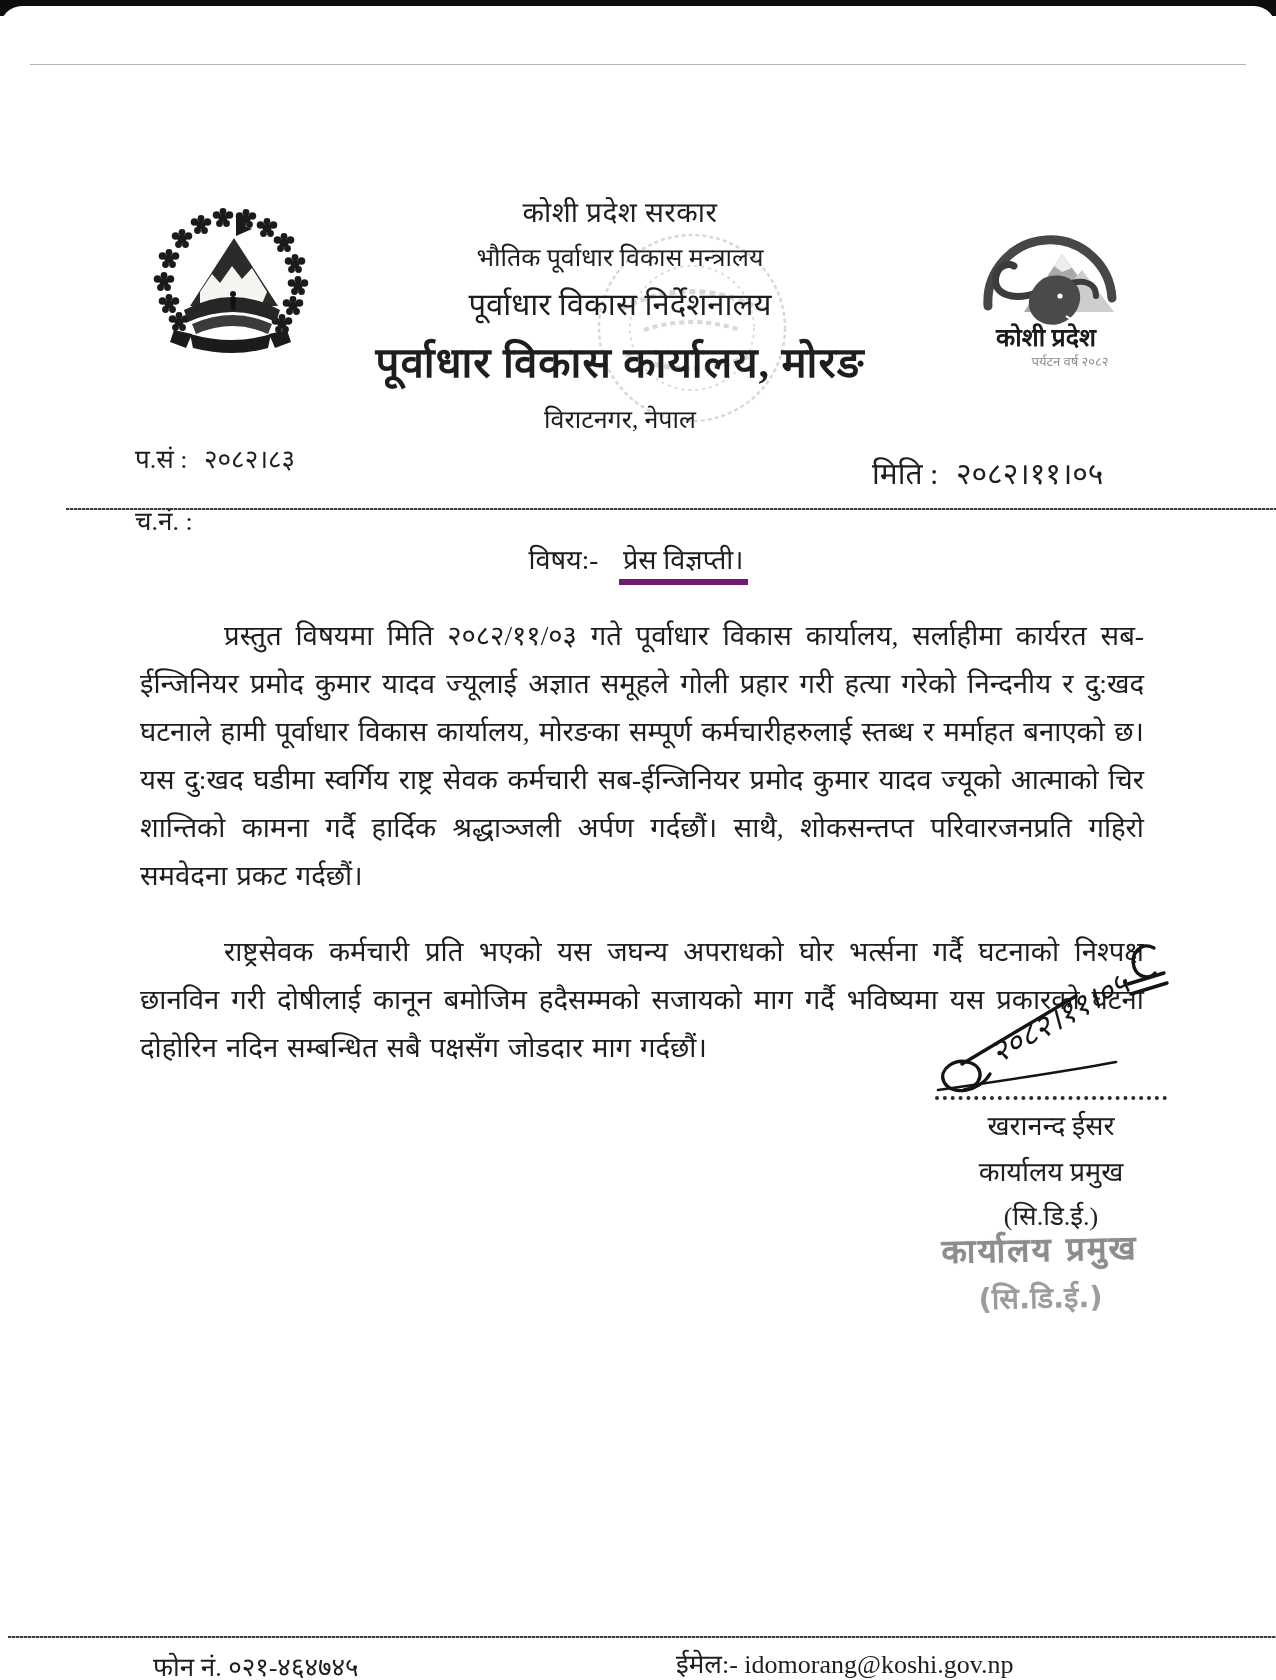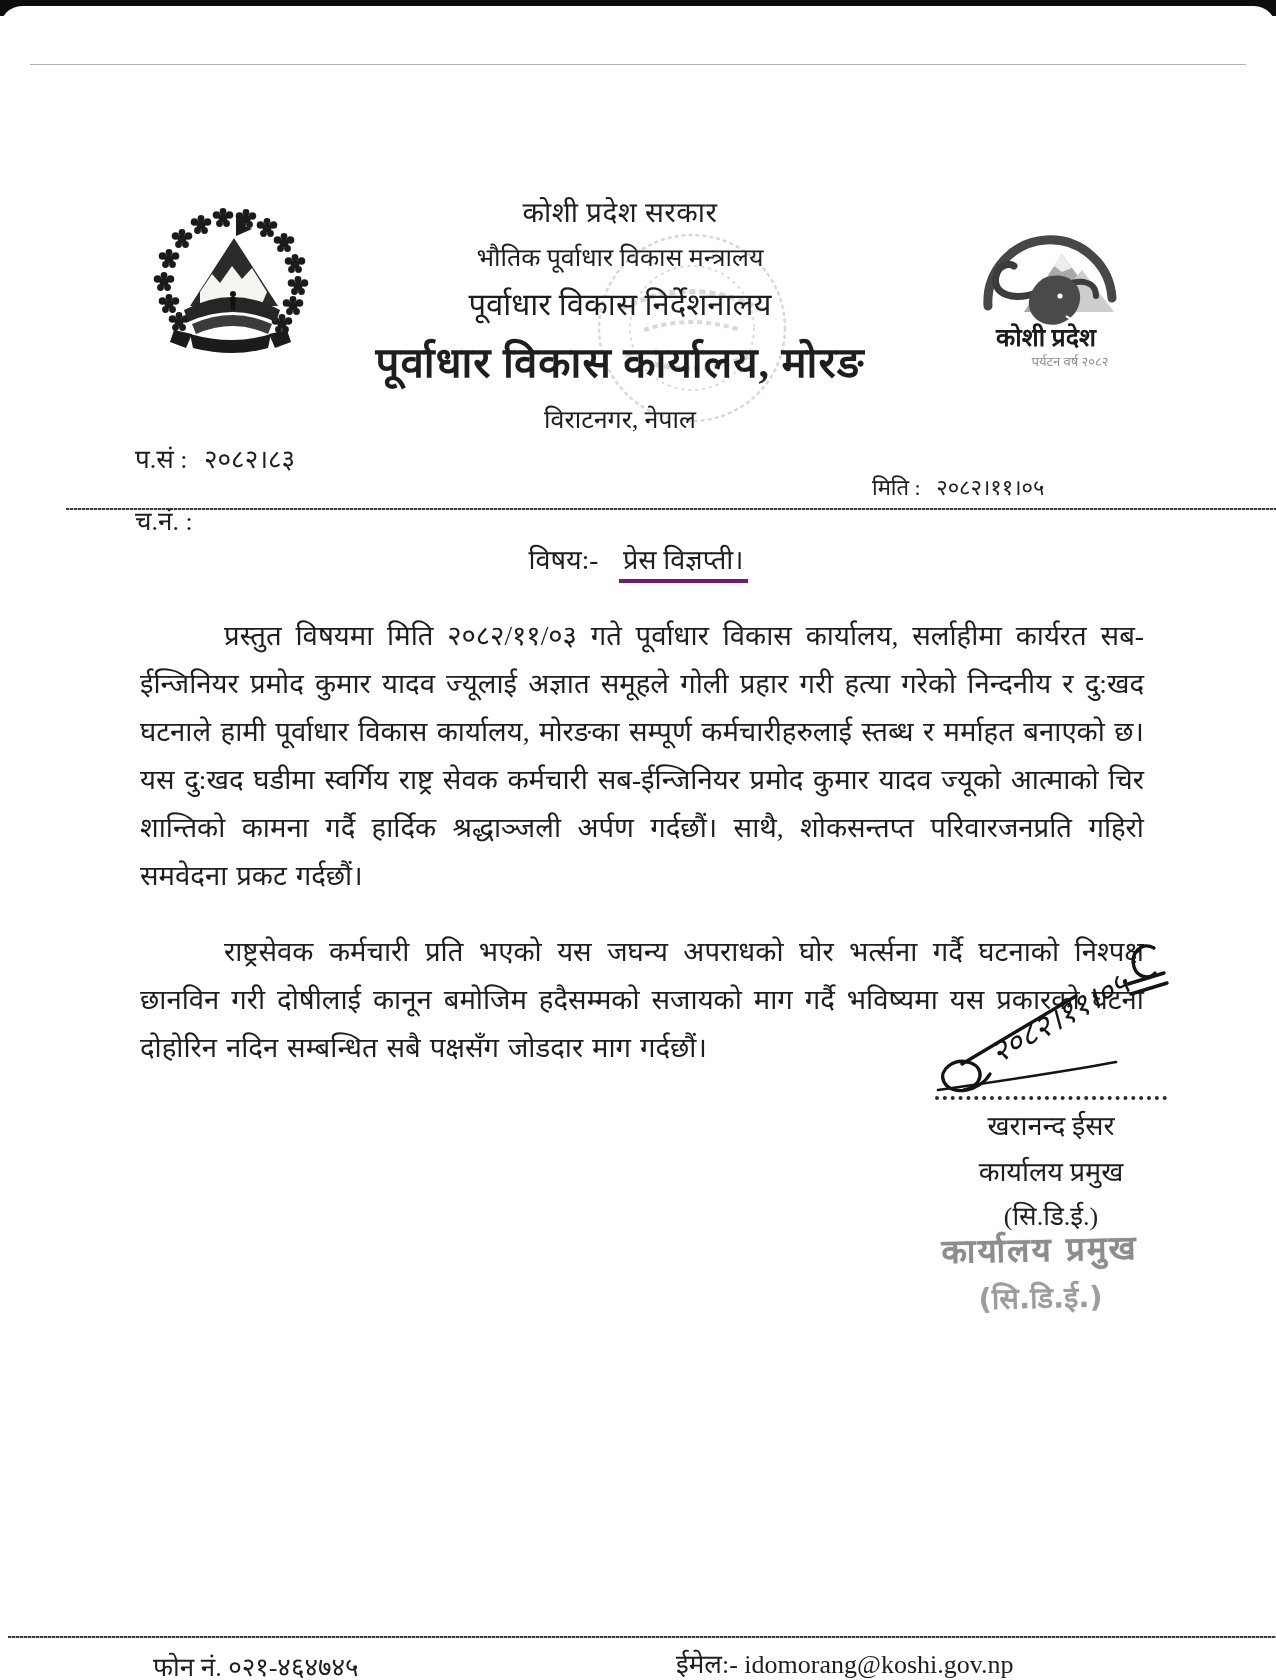--- a/index.html
+++ b/index.html
@@ -20,31 +20,31 @@
 
   .head-center { position:absolute; left:300px; top:192px; width:640px; text-align:center; }
   .hc-gov        { font-size:28px; letter-spacing:.5px; }
   .hc-ministry   { font-size:25px; margin-top:9px; }
   .hc-directorate{ font-size:31px; margin-top:9px; }
   .hc-office     { font-size:42px; font-weight:bold; margin-top:8px; letter-spacing:1px;text-align:center; }
   .hc-location   { font-size:25px; margin-top:12px; }
 
   .meta-ref      { position:absolute; left:135px; top:440px; font-size:26px; }
   .meta-dispatch { position:absolute; left:135px; top:482px; font-size:26px;margin-top:20px; }
-  .meta-date     { position:absolute; left:872px; top:471px; font-size:22px; }
+  .meta-date     { position:absolute; left:872px; top:452px; font-size:30px; }
   .meta-label { margin-right:10px; }
 
   .divider {
     position:absolute; top:508px; left:66px; right:0; height:2px;
     background-image:repeating-linear-gradient(90deg,#3a3a3a 0 3px,rgba(0,0,0,.25) 3px 4px);
   }
 
   .subject-row { position:absolute; top:540px; left:0; right:0; text-align:center; font-size:27px; }
   .subject-label { margin-right:14px; }
-  .subject-title { border-bottom:4px solid #701a75; padding:0 4px 4px 4px; }
+  .subject-title { border-bottom:6px solid #701a75; padding:0 4px 4px 4px; }
 
   .body-block { position:absolute; left:140px; top:612px; width:1004px; }
   .body-block p {
     font-size:27.5px; line-height:48px; text-align:justify; text-indent:84px;
     word-spacing:2px;
   }
   .body-block p + p { margin-top:28px; }
 
   .sig-svg  { position:absolute; left:902px; top:932px; z-index:3; }
   .sig-dots { position:absolute; left:935px; top:1096px; width:232px; border-top:4px dotted #2a2a2a; z-index:2; }

